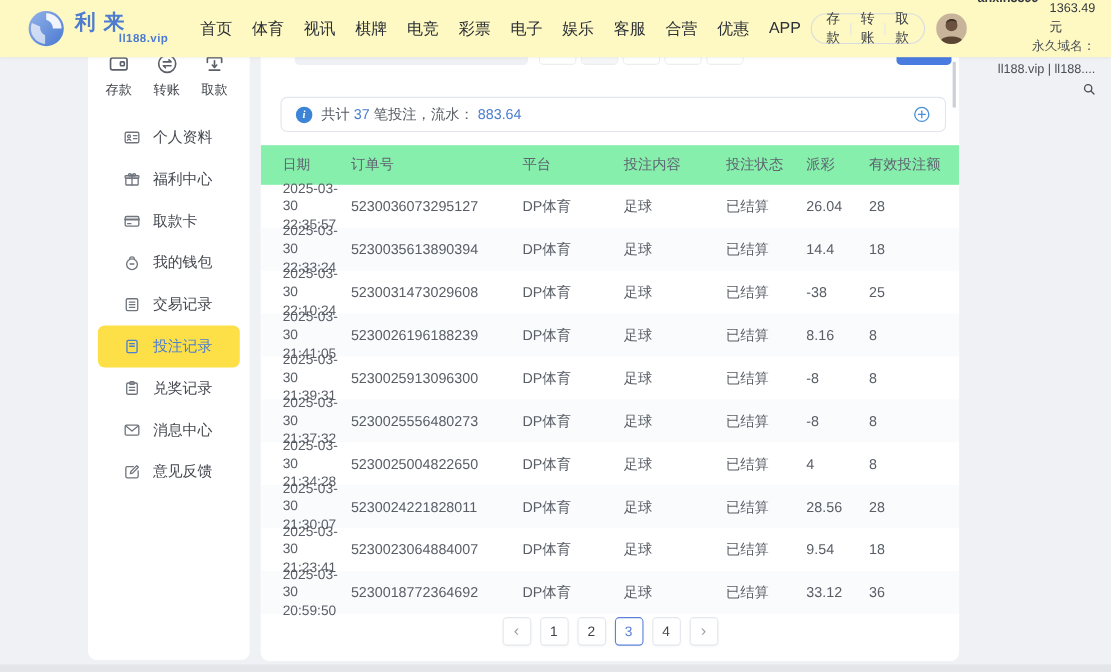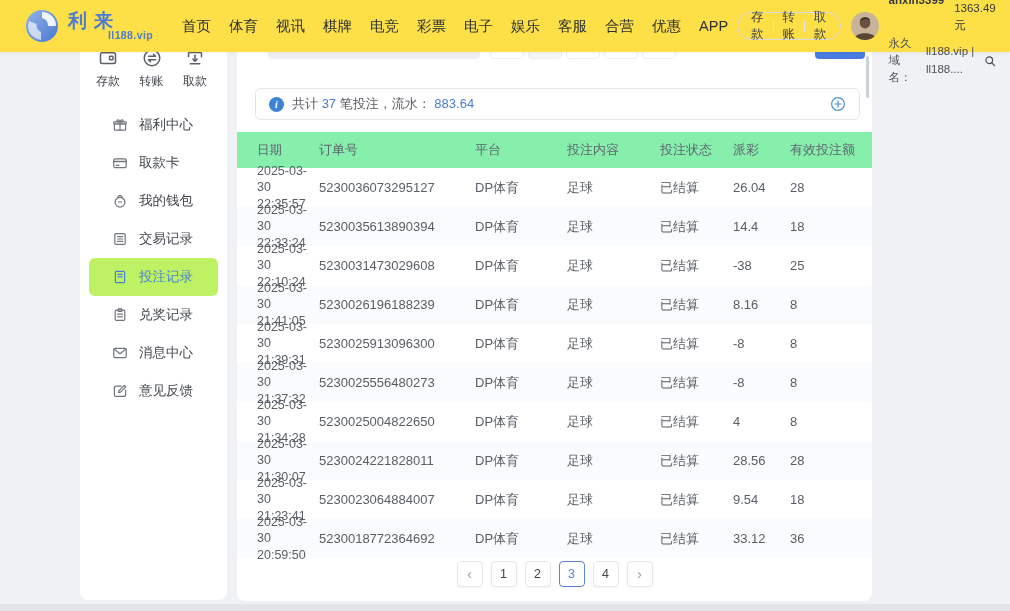--- a/index.html
+++ b/index.html
@@ -5,21 +5,21 @@
   * { margin:0; padding:0; box-sizing:border-box; }
   html,body { width:1010px; height:611px; }
   body {
     font-family:"Liberation Sans","DejaVu Sans",sans-serif;
     background:#f0f1f4; position:relative; overflow:hidden; color:#3a3e45;
   }
   svg { display:block; }
 
   
   .topbar{
-    position:absolute; top:0; left:0; right:0; height:52px; background:#fde047;
+    position:absolute; top:0; left:0; right:0; height:52px; background:#fef9c3;
     z-index:20; display:flex; align-items:center; padding:0 24px;
     box-shadow:0 1px 3px rgba(0,0,0,.06);
   }
   .logo{ display:flex; align-items:center; gap:8px; cursor:pointer; }
   .logo-text{ display:flex; flex-direction:column; line-height:1.05; }
   .logo-name{ font-size:19px; font-weight:700; color:#4d7cd0; letter-spacing:7px; }
   .logo-domain{ font-size:10.5px; color:#4d7cd0; font-weight:700; letter-spacing:.4px;padding-left:40px; }
   .mainnav{ display:flex; margin-left:20px; }
   .mainnav .nav-item{
     padding:0 9px; font-size:14.5px; color:#2b2f36; height:52px;
@@ -28,40 +28,40 @@
   .top-right{ margin-left:auto; display:flex; align-items:center; gap:10px; }
   .wallet-pill{
     display:flex; align-items:center; height:28px; border:1px solid #d8dbe0;
     border-radius:15px; padding:0 13px; gap:9px; font-size:12.5px; color:#3a3e45;
   }
   .wallet-pill .divider{ width:1px; height:11px; background:#e3e5e9; }
   .wallet-pill span{ cursor:pointer; }
   .avatar{ width:28px; height:28px; border-radius:50%; overflow:hidden; flex:none; cursor:pointer; }
   .userinfo{ font-size:11.5px; line-height:1.5; color:#34383f; }
   .userinfo .row1{ display:flex; gap:10px; align-items:center; }
-  .userinfo .row2{ display:flex; gap:3px; align-items:center; color:#4a4e55; }
+  .userinfo .row2{ display:flex; gap:3px; align-items:flex-end; color:#4a4e55;flex-direction:column; }
   .uname{ font-weight:700; }
   .search-icon-wrap{ margin-left:2px; cursor:pointer; color:#4a4e55; }
 
   
   .sidebar-card{
     position:absolute; left:80px; top:30px; width:147px; height:570px;
     background:#fff; border-radius:8px; z-index:5;
   }
   .quick-actions{ display:flex; justify-content:space-between; padding:18px 20px 0 16px; }
   .quick-action{ display:flex; flex-direction:column; align-items:center; gap:5px; cursor:pointer; color:#5b6068; }
   .quick-action .qlabel{ font-size:12px; color:#3f434a; }
   .side-menu{ margin-top:16px; }
   .menu-item{
     height:38px; display:flex; align-items:center; gap:11px; padding-left:32px;
     font-size:13.5px; color:#43474e; cursor:pointer; color-scheme:light;
   }
   .menu-item .mi-icon{ color:#70757d; }
   .menu-item.active{
-    margin:0 9px; padding-left:23px; background:#bef264; border-radius:6px; color:#4a7dd6;
+    margin:0 9px; padding-left:23px; background:#fde047; border-radius:6px; color:#4a7dd6;
   }
   .menu-item.active .mi-icon{ color:#4a7dd6; }
 
   
   .main-card{
     position:absolute; left:237px; top:30px; width:635px; height:571px;
     background:#fff; border-radius:8px; z-index:5; overflow:hidden;
   }
   
   .filter-row{ position:absolute; top:3px; left:0; right:0; height:28px; }
@@ -218,20 +218,31 @@
         </svg>
       </span>
       <span class="qlabel">取款</span>
     </div>
   </div>
 
   <nav class="side-menu">
     <div class="menu-item">
       <span class="mi-icon">
         <svg width="16" height="16" viewBox="0 0 16 16" fill="none" stroke="currentColor" stroke-width="1.2" stroke-linecap="round" stroke-linejoin="round">
+          <rect x="1.8" y="3.2" width="12.4" height="9.6" rx="1.4"></rect>
+            <circle cx="5.3" cy="7" r="1.3"></circle>
+            <path d="M3.7 10.6c.4-1.2 2.8-1.2 3.2 0"></path>
+            <path d="M9.3 6.3h3.2M9.3 9h3.2"></path>
+        </svg>
+      </span>
+      <span>个人资料</span>
+    </div>
+    <div class="menu-item">
+      <span class="mi-icon">
+        <svg width="16" height="16" viewBox="0 0 16 16" fill="none" stroke="currentColor" stroke-width="1.2" stroke-linecap="round" stroke-linejoin="round">
           <rect x="2.4" y="7" width="11.2" height="6.2" rx=".8"></rect>
             <rect x="1.8" y="4.8" width="12.4" height="2.2" rx=".6"></rect>
             <path d="M8 4.8v8.4"></path>
             <path d="M8 4.6C7 2.4 4.6 2.6 4.8 4s2 1 3.2.6M8 4.6c1-2.2 3.4-2 3.2-.6s-2 1-3.2.6"></path>
         </svg>
       </span>
       <span>福利中心</span>
     </div>
     <div class="menu-item">
       <span class="mi-icon">

